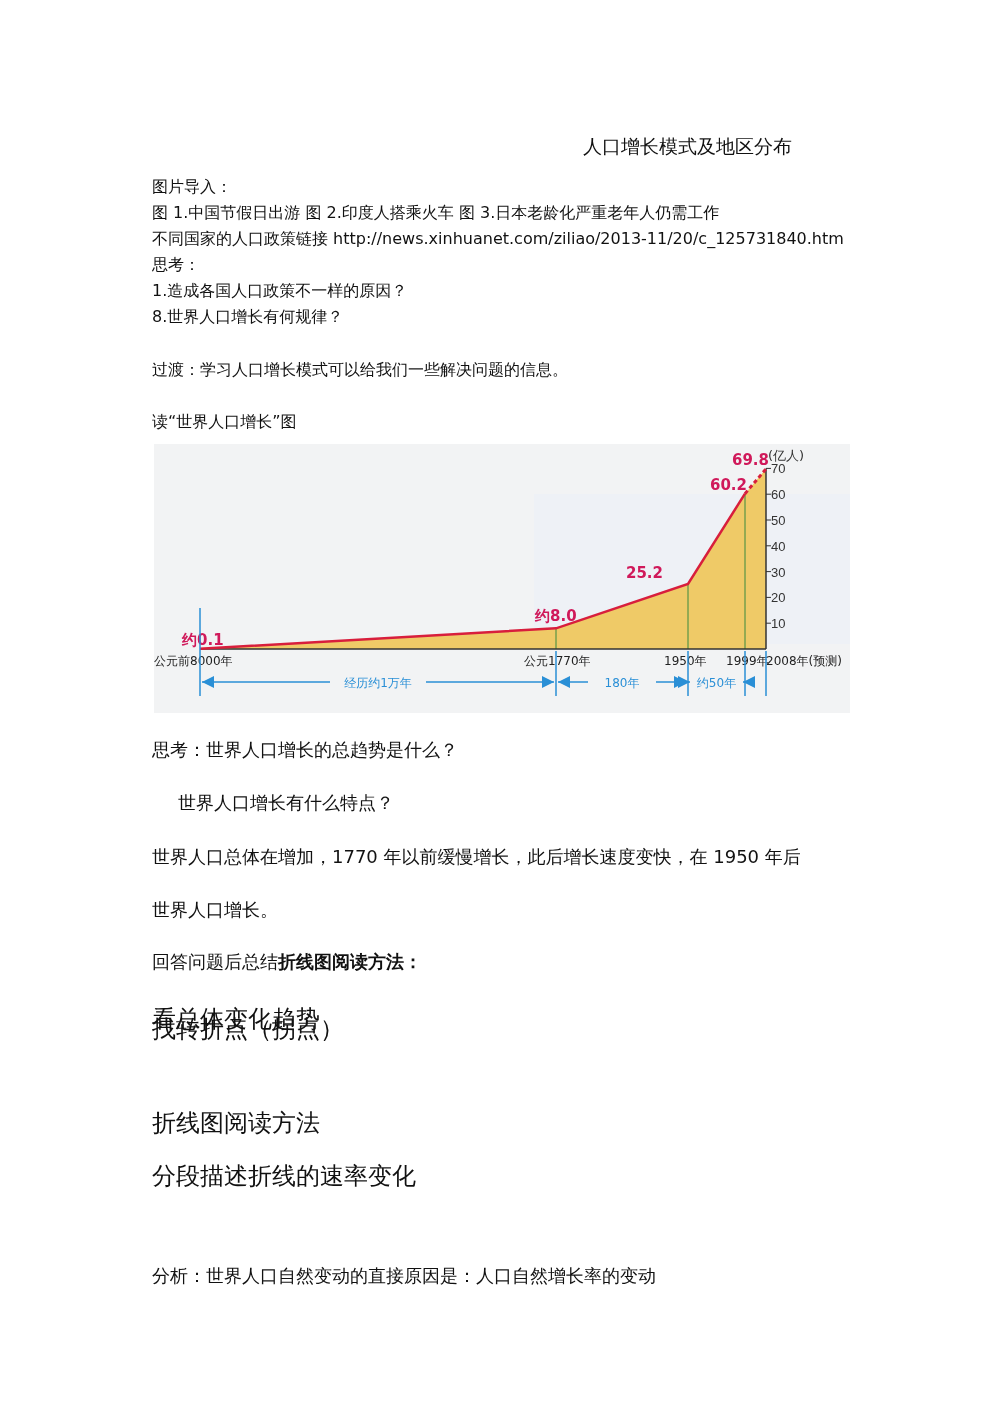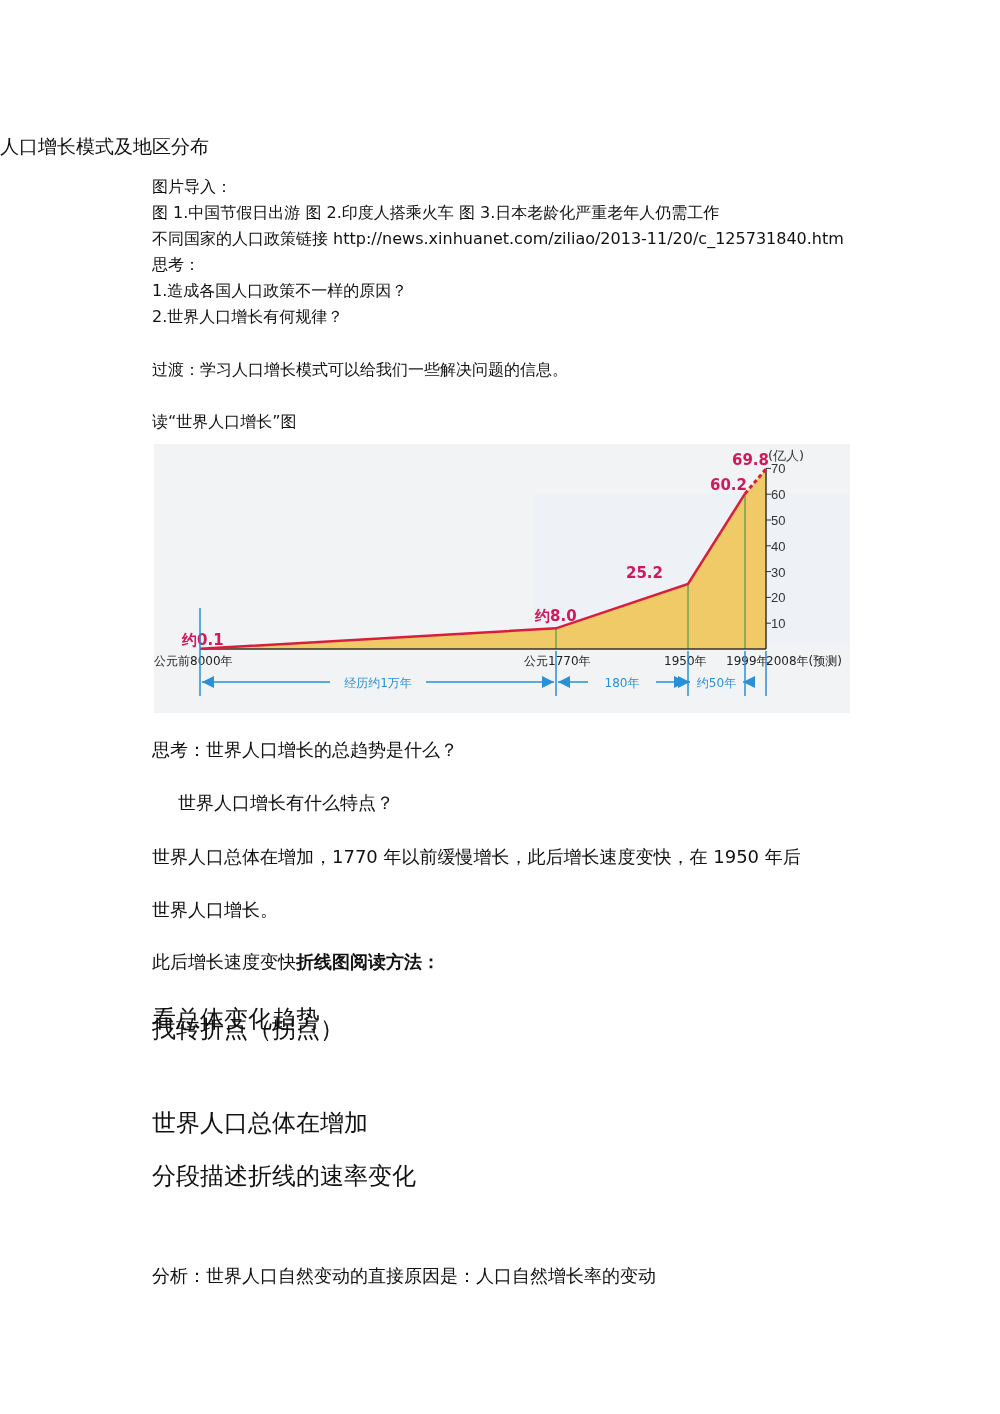--- a/index.html
+++ b/index.html
@@ -1,39 +1,39 @@
 <!DOCTYPE html>
 <html><head>
 <meta charset="utf-8">
 <style>
   html, body { margin: 0; padding: 0; background: #ffffff; }
   body { width: 1000px; height: 1414px; position: relative; overflow: hidden;
          font-family: "DejaVu Sans", "Liberation Sans", sans-serif; color: #111; }
   .t { position: absolute; white-space: nowrap; }
-  .title { left: 0; width: 792px; text-align: left; top: 134px; font-size: 19px; }
+  .title { left: 0; width: 792px; text-align: right; top: 134px; font-size: 19px; }
   .p { font-size: 16px; left: 152px; }
   .pl { font-size: 18px; left: 152px; }
   .b { font-weight: normal; font-size: 24px; left: 152px; }
   .chart-wrap { position: absolute; left: 154px; top: 444px; width: 696px; height: 269px;
                 background: #f3f4f5; overflow: hidden; }
   .chart-wrap svg { position: absolute; left: 0; top: 0; }
 </style>
 </head>
 <body>
 
 <div class="t title">人口增长模式及地区分布</div>
 
 <div class="t p" style="top:177px">图片导入：</div>
 <div class="t p" style="top:203px">图 1.中国节假日出游  图 2.印度人搭乘火车    图 3.日本老龄化严重老年人仍需工作</div>
 <div class="t p" style="top:229px">
   <span>不同国家的人口政策链接 </span><span>http://news.xinhuanet.com/ziliao/2013-11/20/c_125731840.htm</span>
 </div>
 <div class="t p" style="top:255px">思考：</div>
 <div class="t p" style="top:281px">1.造成各国人口政策不一样的原因？</div>
-<div class="t p" style="top:307px">2.世界人口增长有何规律？</div>
+<div class="t p" style="top:307px">8.世界人口增长有何规律？</div>
 <div class="t p" style="top:360px">过渡：学习人口增长模式可以给我们一些解决问题的信息。</div>
 <div class="t p" style="top:412px">读“世界人口增长”图</div>
 
 <div class="chart-wrap">
   <svg width="696" height="269" viewBox="0 0 696 269">
     <defs>
       <marker id="arL" markerWidth="8" markerHeight="8" refX="0" refY="4" orient="auto">
         <path d="M8,0 L0,4 L8,8 z" fill="#2a8fd6"></path>
       </marker>
       <marker id="arR" markerWidth="8" markerHeight="8" refX="8" refY="4" orient="auto">
@@ -93,19 +93,19 @@
         <text x="562.5" y="243" text-anchor="middle" font-size="12" fill="#2a8fd6" font-family="DejaVu Sans, sans-serif">约50年</text>
       </g>
   </svg>
 </div>
 
 <div class="t pl" style="top:738px">思考：世界人口增长的总趋势是什么？</div>
 <div class="t pl" style="top:791px; left:178px">世界人口增长有什么特点？</div>
 <div class="t pl" style="top:845px">世界人口总体在增加，1770 年以前缓慢增长，此后增长速度变快，在 1950 年后</div>
 <div class="t pl" style="top:898px">世界人口增长。</div>
 <div class="t pl" style="top:950px">
-  <span>此后增长速度变快</span><b>折线图阅读方法：</b>
+  <span>回答问题后总结</span><b>折线图阅读方法：</b>
 </div>
 <div class="t b" style="top:1003px">看总体变化趋势</div>
 <div class="t b" style="top:1013px">找转折点（拐点）</div>
-<div class="t b" style="top:1107px">世界人口总体在增加</div>
+<div class="t b" style="top:1107px">折线图阅读方法</div>
 <div class="t b" style="top:1160px">分段描述折线的速率变化</div>
 <div class="t pl" style="top:1264px">分析：世界人口自然变动的直接原因是：人口自然增长率的变动</div>
 
 </body></html>

